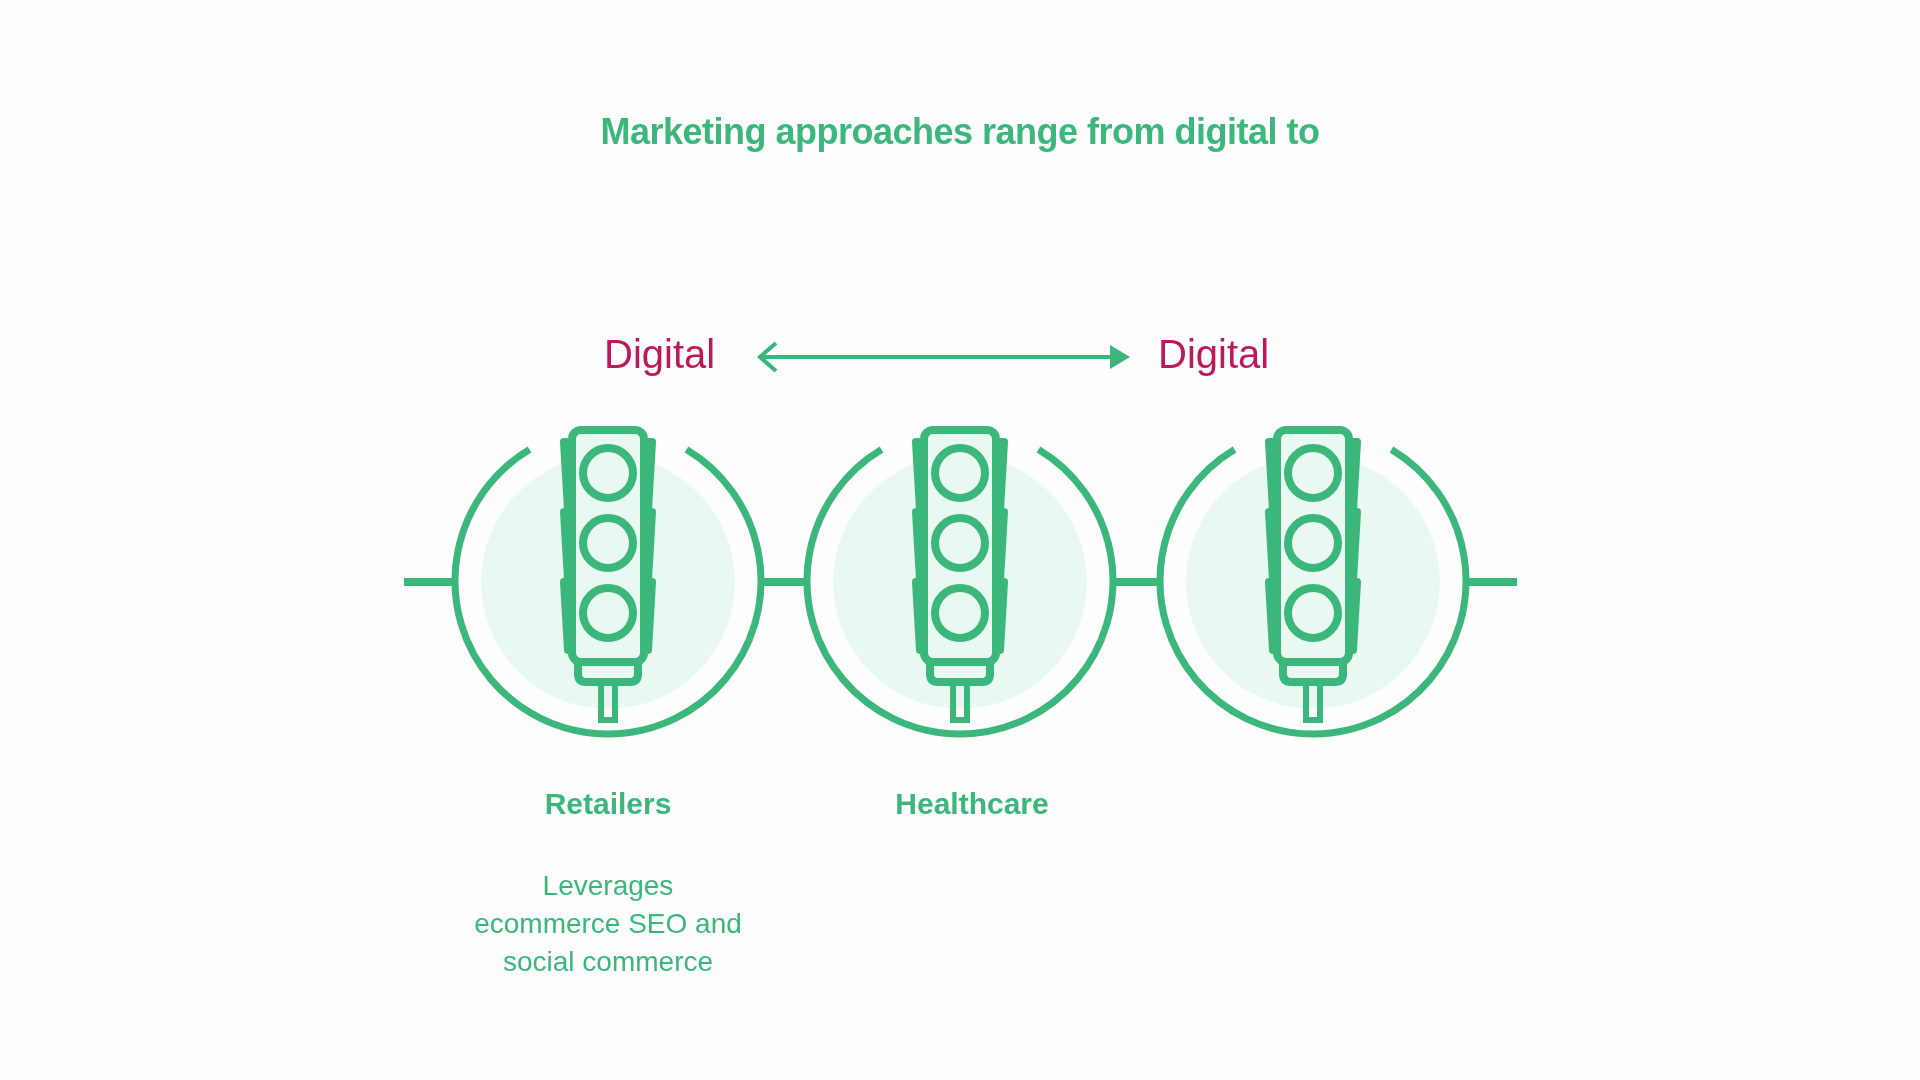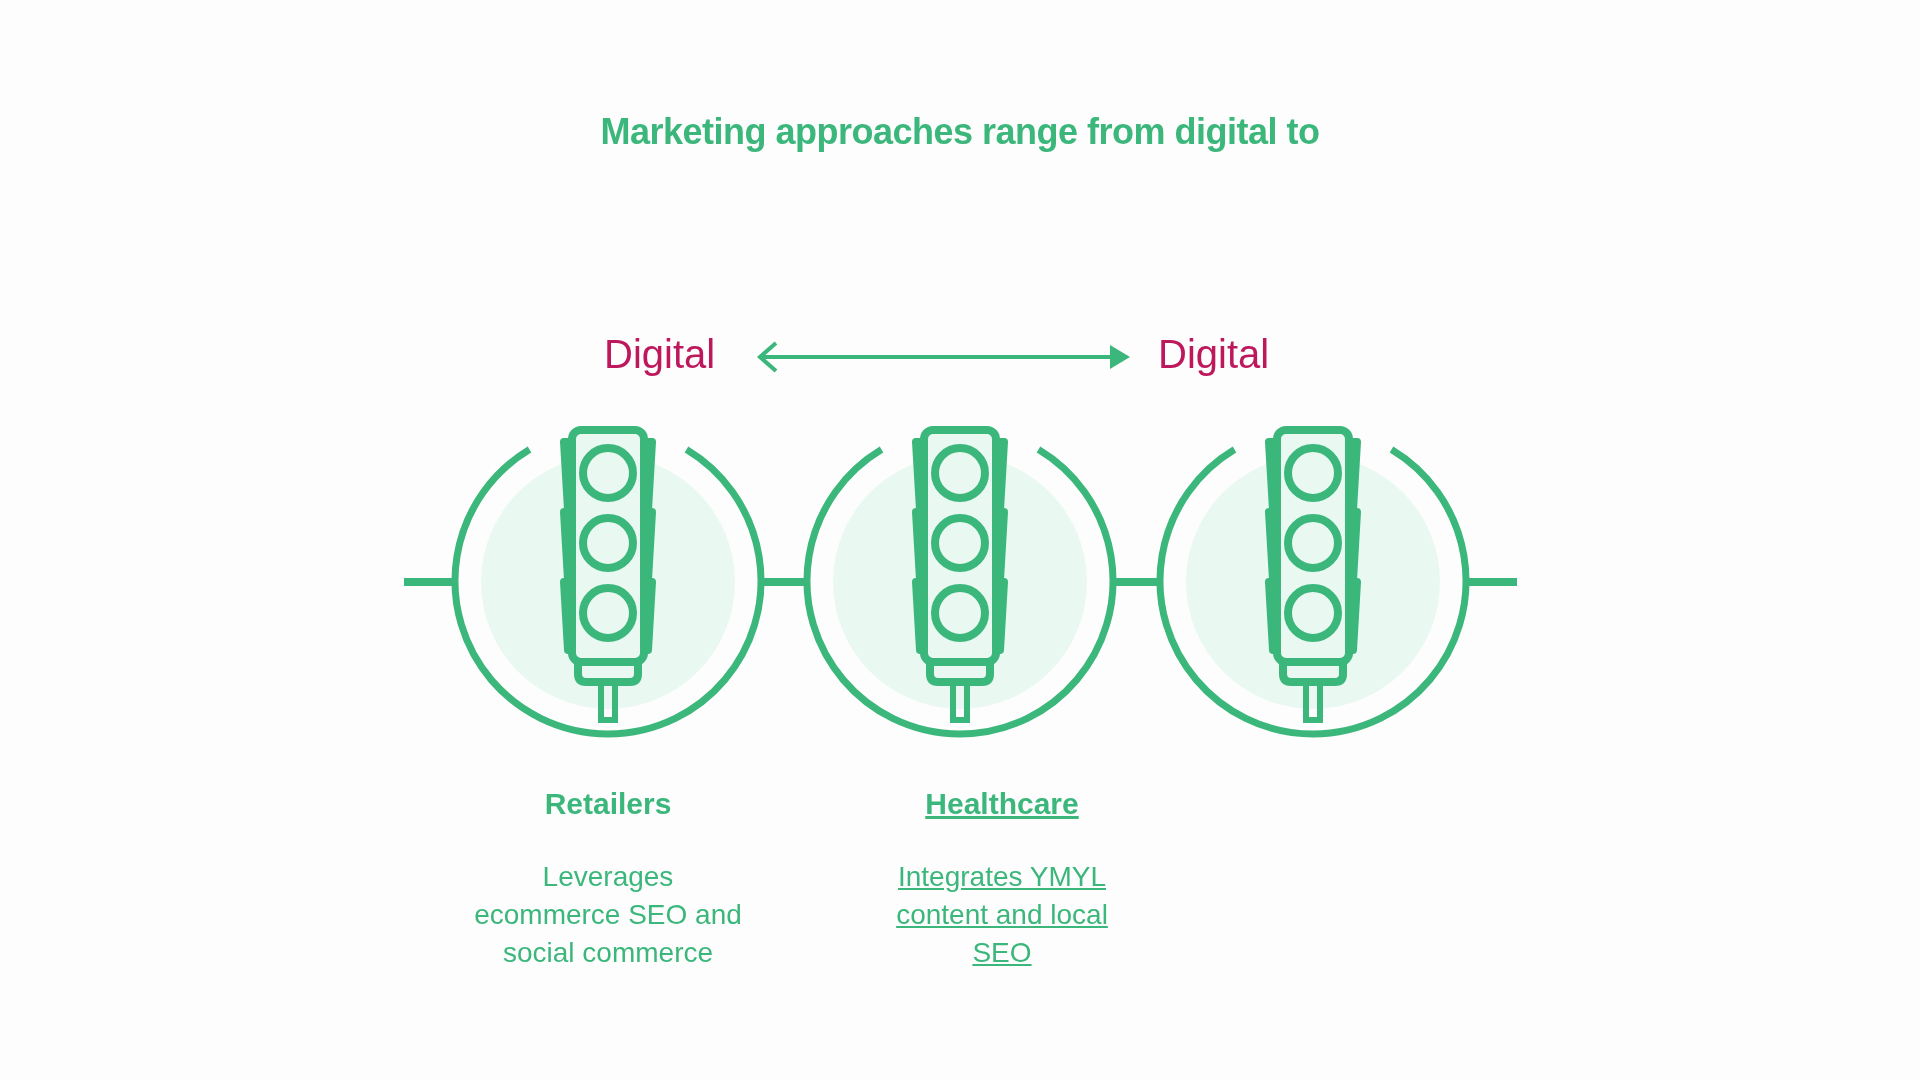--- a/index.html
+++ b/index.html
@@ -49,21 +49,21 @@
       width: 300px;
       text-align: center;
     }
     .card-title {
       font-weight: bold;
       font-size: 30px;
       line-height: 44px;
       color: #3bb77b;
     }
     .card-desc {
-      margin-top: 32px;
+      margin-top: 41px;
       font-size: 28px;
       line-height: 38px;
       color: #3bb77b;
     }
   </style>
 </head>
 <body>
 
 <div class="title">
   <div>Marketing approaches range from digital to</div>
@@ -132,19 +132,18 @@
       <use href="#traffic-light"></use>
     </g>
   </g>
 </svg>
 
 <div class="card" style="left:458px;">
   <div class="card-title">Retailers</div>
   <div class="card-desc" style="padding:0 14px;">Leverages ecommerce SEO and social commerce</div>
 </div>
 
-<div class="card" style="left:852px;text-decoration:underline;">
+<div class="card" style="left:822px;">
   <div class="card-title">Healthcare</div>
-  <div class="card-desc" style="padding:0 22px;">Integrates YMYL content and local SEO</div>
 </div>
 
 <div class="card" style="left:1163px;">
 </div>
 
 </body></html>

